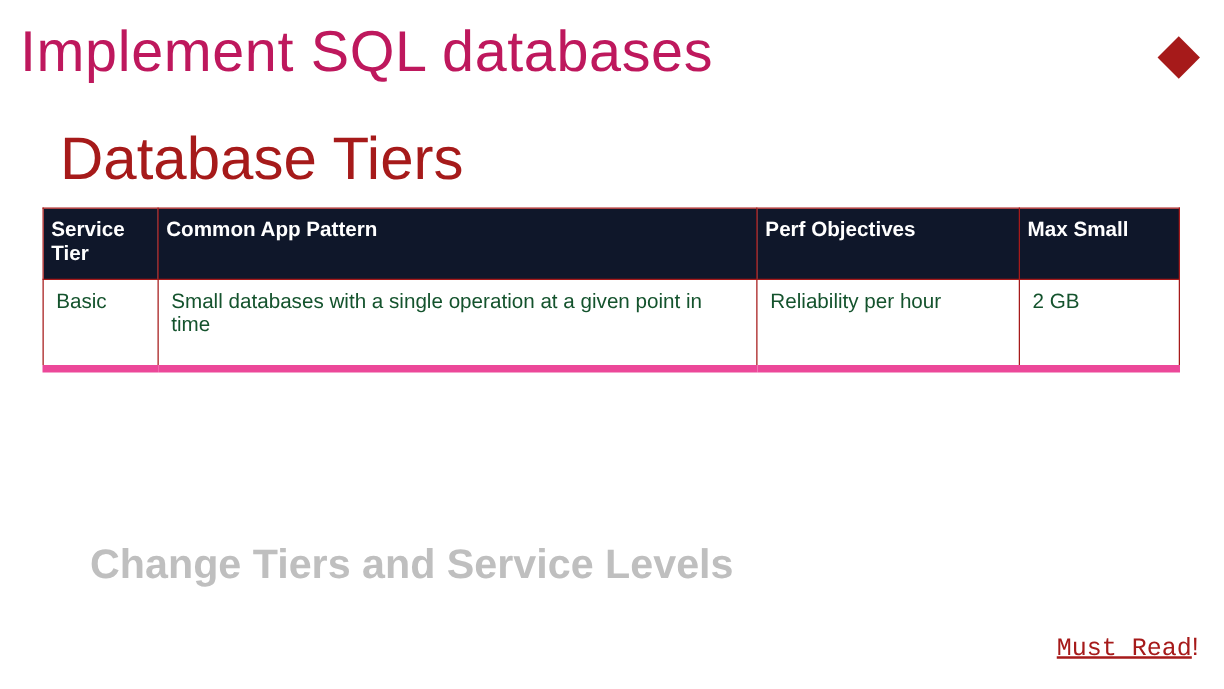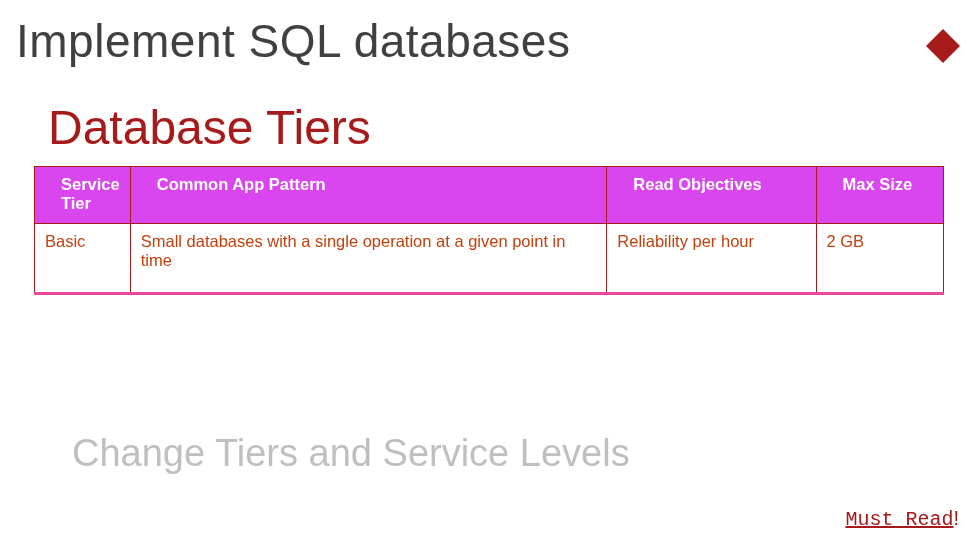--- a/index.html
+++ b/index.html
@@ -10,21 +10,21 @@
     font-family: "Segoe UI", "Segoe UI Light", Arial, sans-serif;
     position: relative;
     overflow: hidden;
   }
   .slide-title {
     position: absolute;
     top: 14px;
     left: 16px;
     font-size: 46px;
     font-weight: 300;
-    color: #404040;
+    color: #be185d;
     letter-spacing: 0.5px;
   }
   .diamond {
     position: absolute;
     top: 34px;
     right: 24px;
     width: 24px;
     height: 24px;
     background: #a61a1a;
     transform: rotate(45deg);
@@ -39,46 +39,46 @@
   }
   .tiers-table {
     position: absolute;
     top: 166px;
     left: 34px;
     width: 910px;
     border-collapse: collapse;
     font-size: 16.5px;
   }
   .tiers-table th {
-    background: #d946ef;
+    background: #0f172a;
     color: #fff;
     text-align: left;
     font-weight: 700;
-    padding: 8px 10px 10px 26px;
+    padding: 8px 10px 10px 6px;
     vertical-align: top;
     border: 1px solid #a61a1a;
   }
   .tiers-table td {
     padding: 8px 10px 22px 10px;
     vertical-align: top;
-    color: #c2410c;
+    color: #14532d;
     border-right: 1px solid #a61a1a;
-    border-bottom: 3px solid #ec4899;
+    border-bottom: 6px solid #ec4899;
   }
   .tiers-table tr td:first-child { border-left: 1px solid #a61a1a; }
   .col-tier   { width: 92px; }
   .col-pattern{ width: 480px; }
   .col-perf   { width: 210px; }
   .col-size   { width: 128px; }
   .section-heading {
     position: absolute;
     top: 432px;
     left: 72px;
-    font-size: 38px;
-    font-weight: 400;
+    font-size: 33px;
+    font-weight: 700;
     color: #bfbfbf;
   }
   .must-read-wrap {
     position: absolute;
     bottom: 20px;
     right: 20px;
     font-size: 20px;
   }
   .must-read-link {
     color: #a61a1a;
@@ -95,22 +95,22 @@
 <div class="slide-title">Implement SQL databases</div>
 <div class="diamond"></div>
 
 <div class="subtitle">Database Tiers</div>
 
 <table class="tiers-table">
   <thead>
     <tr>
       <th class="col-tier">Service Tier</th>
       <th class="col-pattern">Common App Pattern</th>
-      <th class="col-perf">Read Objectives</th>
-      <th class="col-size">Max Size</th>
+      <th class="col-perf">Perf Objectives</th>
+      <th class="col-size">Max Small</th>
     </tr>
   </thead>
   <tbody>
     <tr>
       <td>Basic</td>
       <td>Small databases with a single operation at a given point in time</td>
       <td>Reliability per hour</td>
       <td>2 GB</td>
     </tr>
   </tbody>

